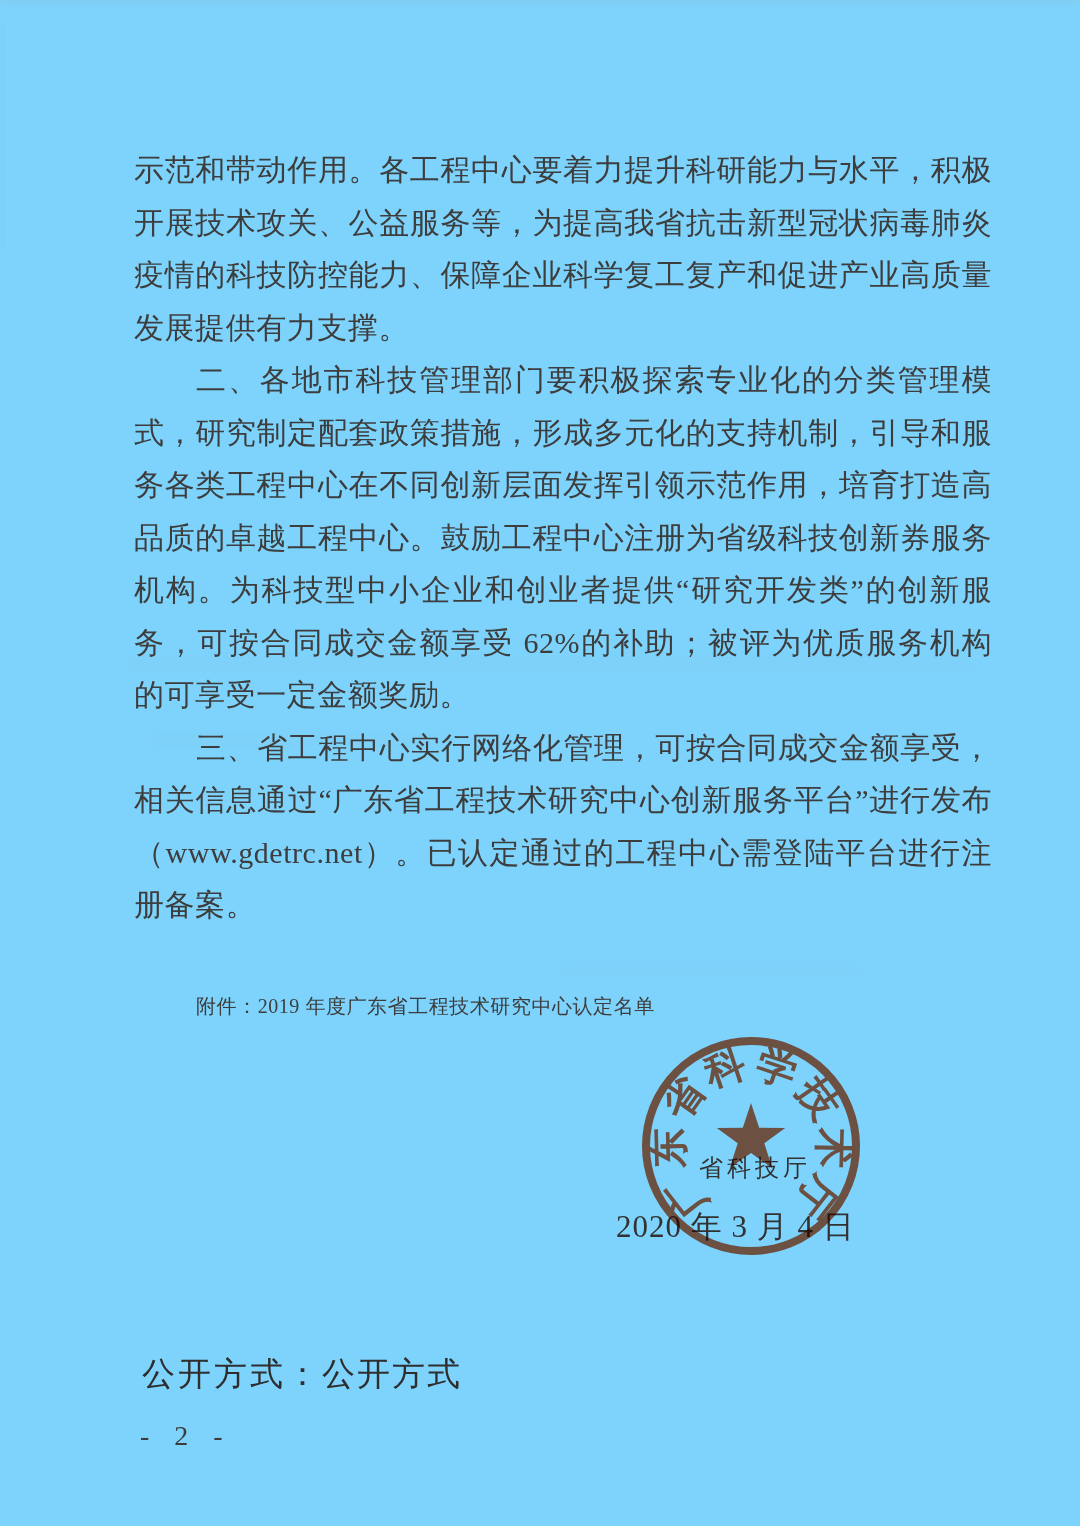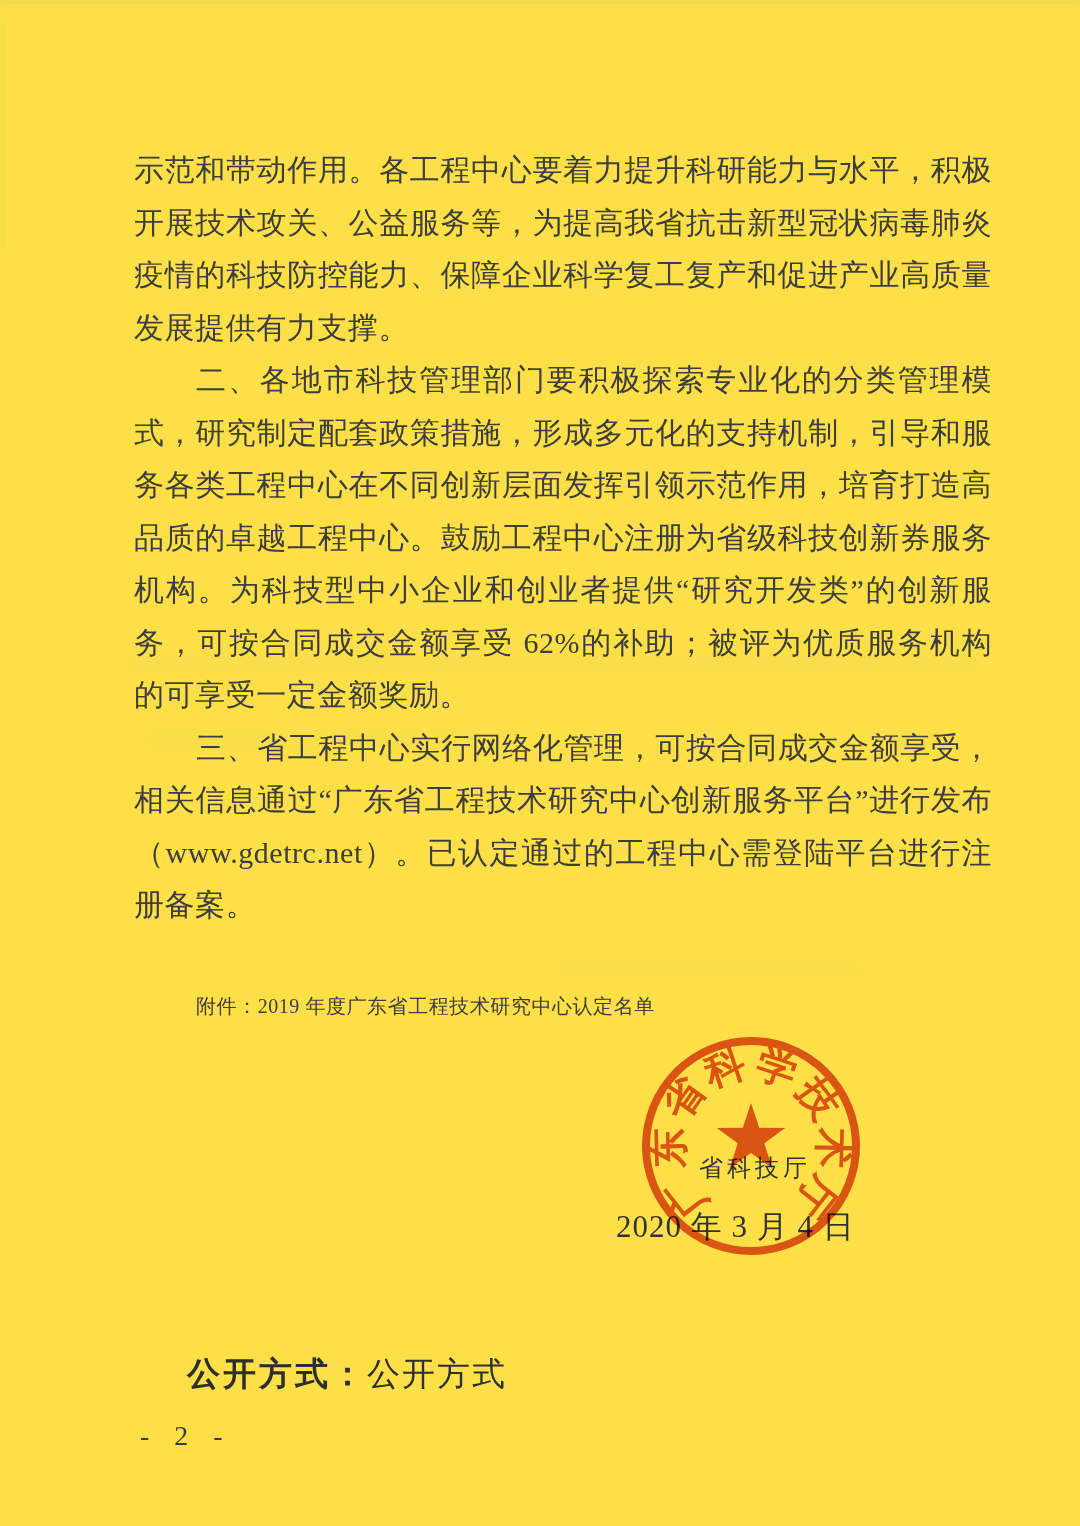--- a/index.html
+++ b/index.html
@@ -5,21 +5,21 @@
   html, body {
     margin: 0;
     padding: 0;
     background: #e8e8e8;
   }
   .page {
     position: relative;
     width: 1080px;
     height: 1526px;
     margin: 0 auto;
-    background: #fde047;
+    background: #7dd3fc;
     overflow: hidden;
     font-family: "Liberation Serif", "DejaVu Serif", serif;
     color: #3d3d3d;
   }
   
   .artifact {
     position: absolute;
     background: #9a9a9a;
     pointer-events: none;
   }
@@ -92,21 +92,21 @@
 
   .disclosure-row {
     position: absolute;
     left: 142px;
     top: 1352px;
     font-size: 33px;
     letter-spacing: 2px;
     color: #2e2e2e;
     white-space: nowrap;
   }
-  .disclosure-row .label { font-weight: 700; letter-spacing: 3px; margin-left: 45px; }
+  .disclosure-row .label { font-weight: 400; letter-spacing: 3px; }
 
   .page-number {
     position: absolute;
     left: 140px;
     top: 1420px;
     font-size: 28px;
     letter-spacing: 9px;
     color: #3c3c3c;
     white-space: nowrap;
   }

